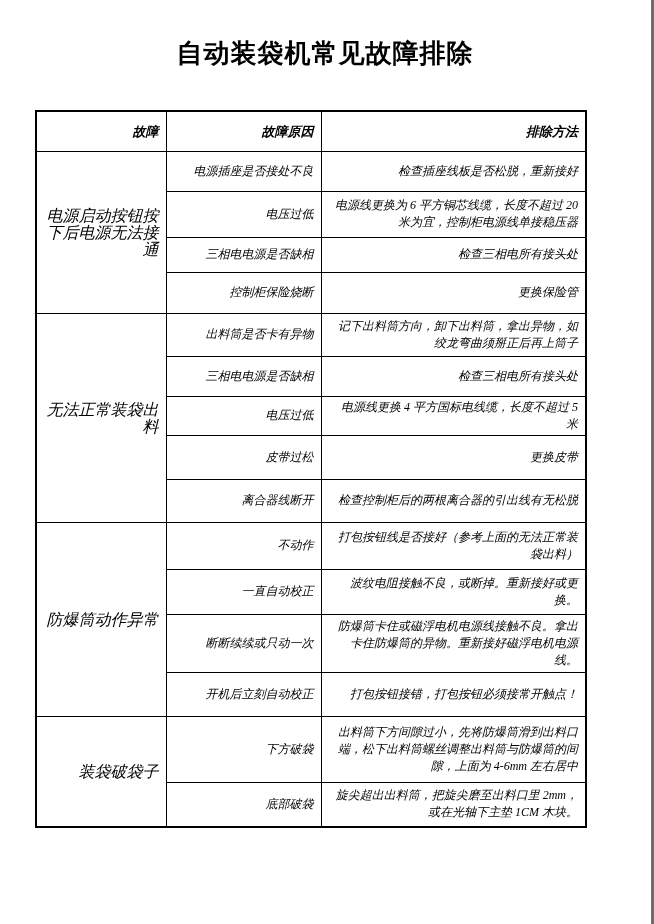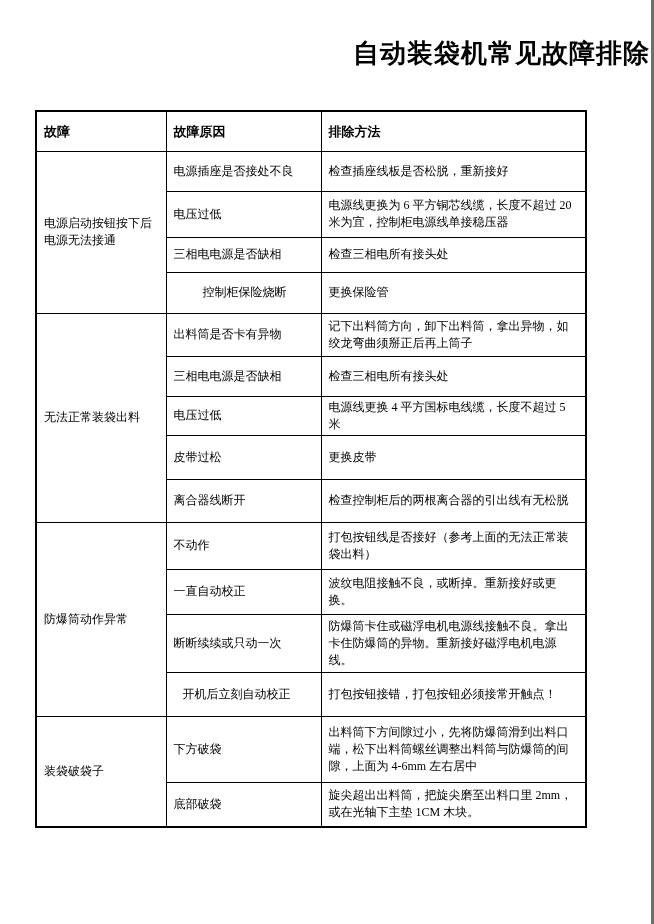--- a/index.html
+++ b/index.html
@@ -21,52 +21,53 @@
     right: 0;
     width: 3px;
     height: 924px;
     background: #6e6e6e;
   }
   .page-title {
     position: absolute;
     top: 36px;
     left: 0;
     width: 650px;
-    text-align: right;
+    text-align: center;
     font-size: 26px;
     font-weight: bold;
     letter-spacing: 1px;
   }
   table.fault-table {
     position: absolute;
     left: 35px;
     top: 110px;
     width: 550px;
     table-layout: fixed;
     border-collapse: collapse;
     border: 2px solid #000000;
   }
   .fault-table th,
   .fault-table td {
     border: 1px solid #000000;
     box-sizing: border-box;
-    text-align: left;
+    text-align: right;
     vertical-align: middle;
     font-size: 12px;
     line-height: 17px;
     padding: 2px 7px;
     word-break: break-all;
+    font-style: italic;
   }
   .fault-table th {
     font-size: 13px;
     font-weight: bold;
     height: 40px;
   }
   .fault-table td.fault-cell {
-    font-size: 12px;
+    font-size: 16px;
   }
 </style>
 </head>
 <body>
 
 <div class="page-title">自动装袋机常见故障排除</div>
 
 <table class="fault-table">
   <colgroup>
     <col style="width:130px">

